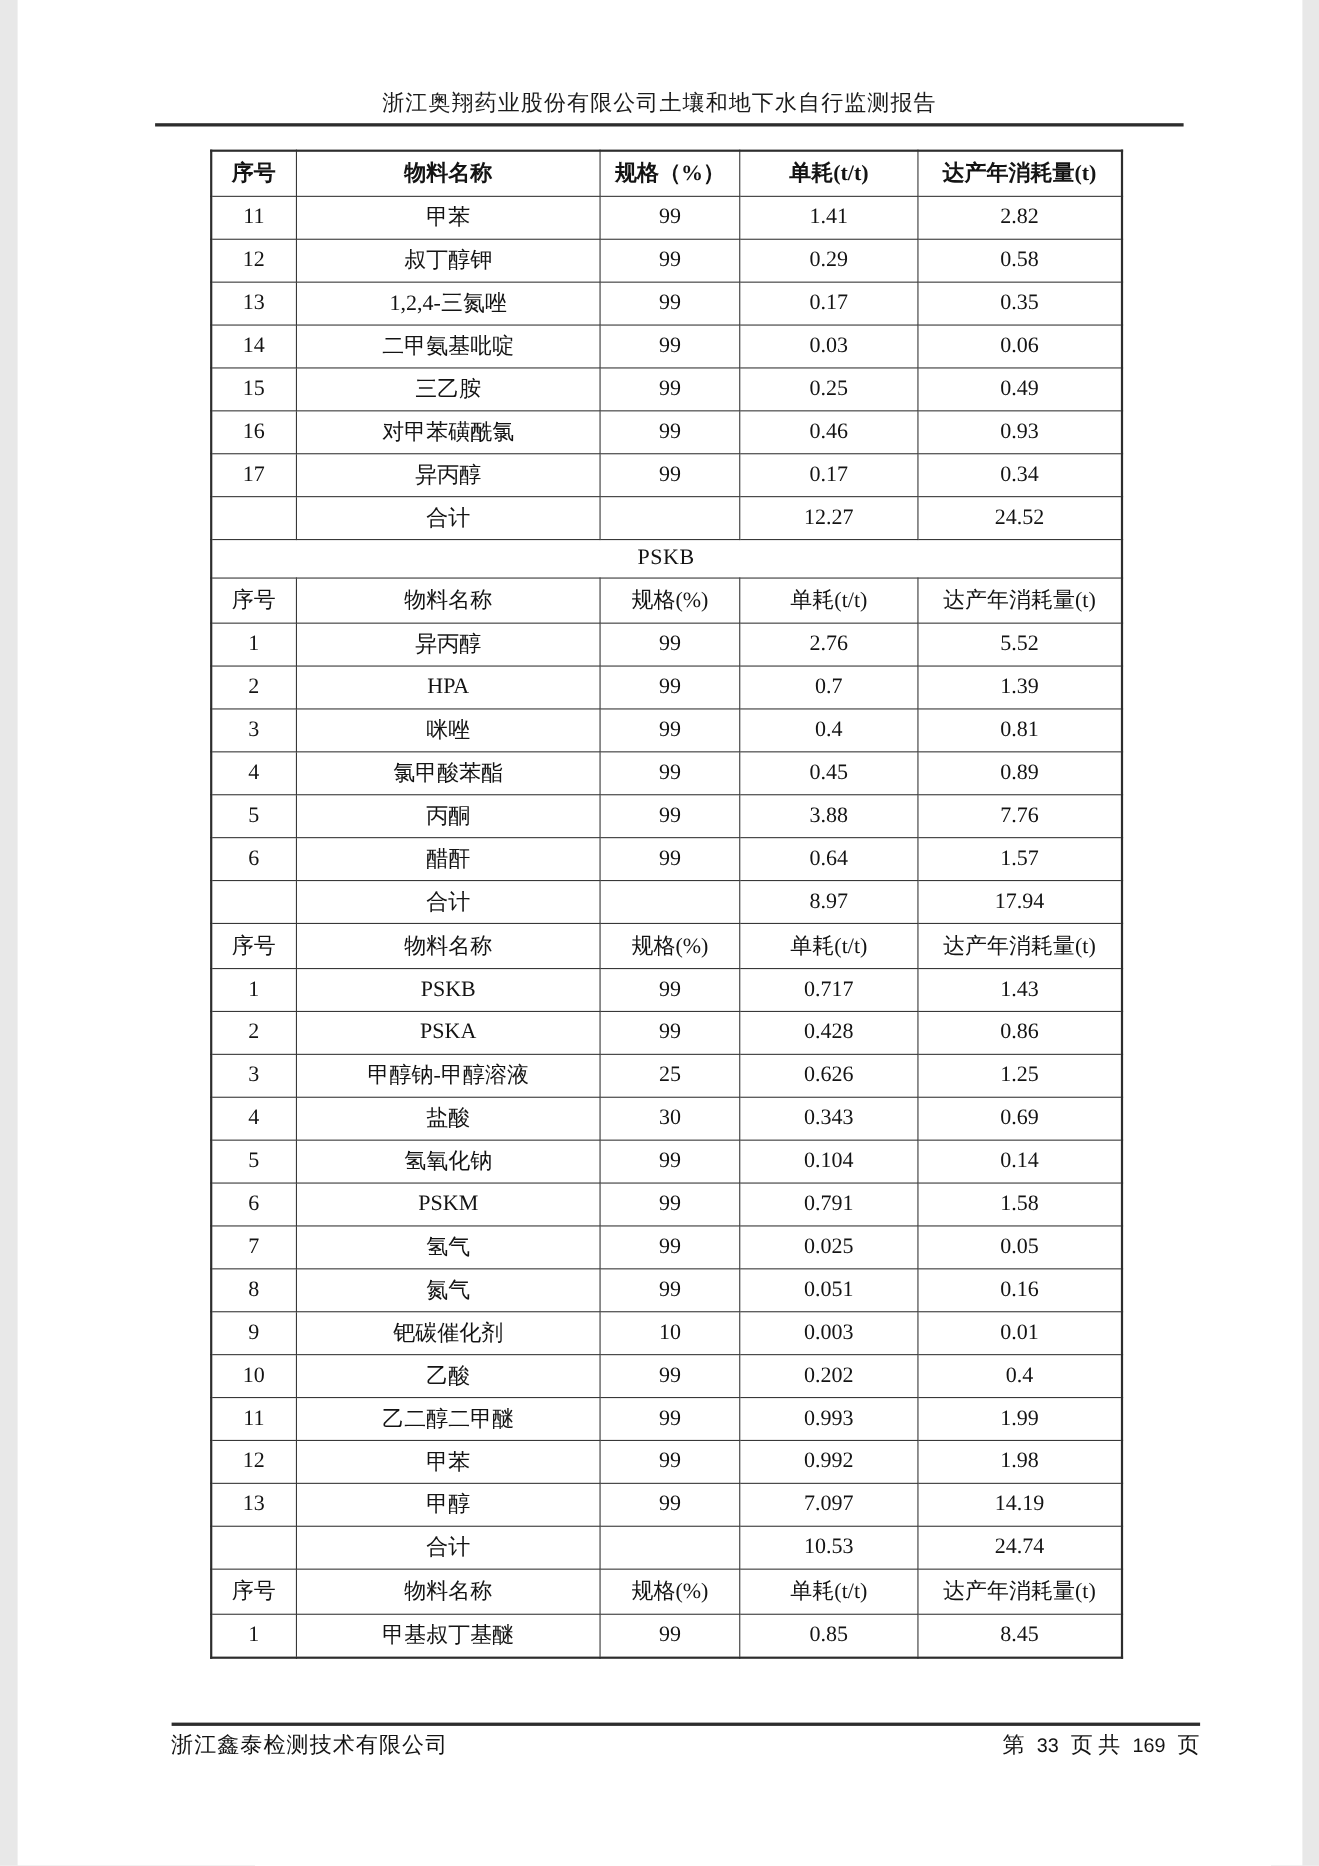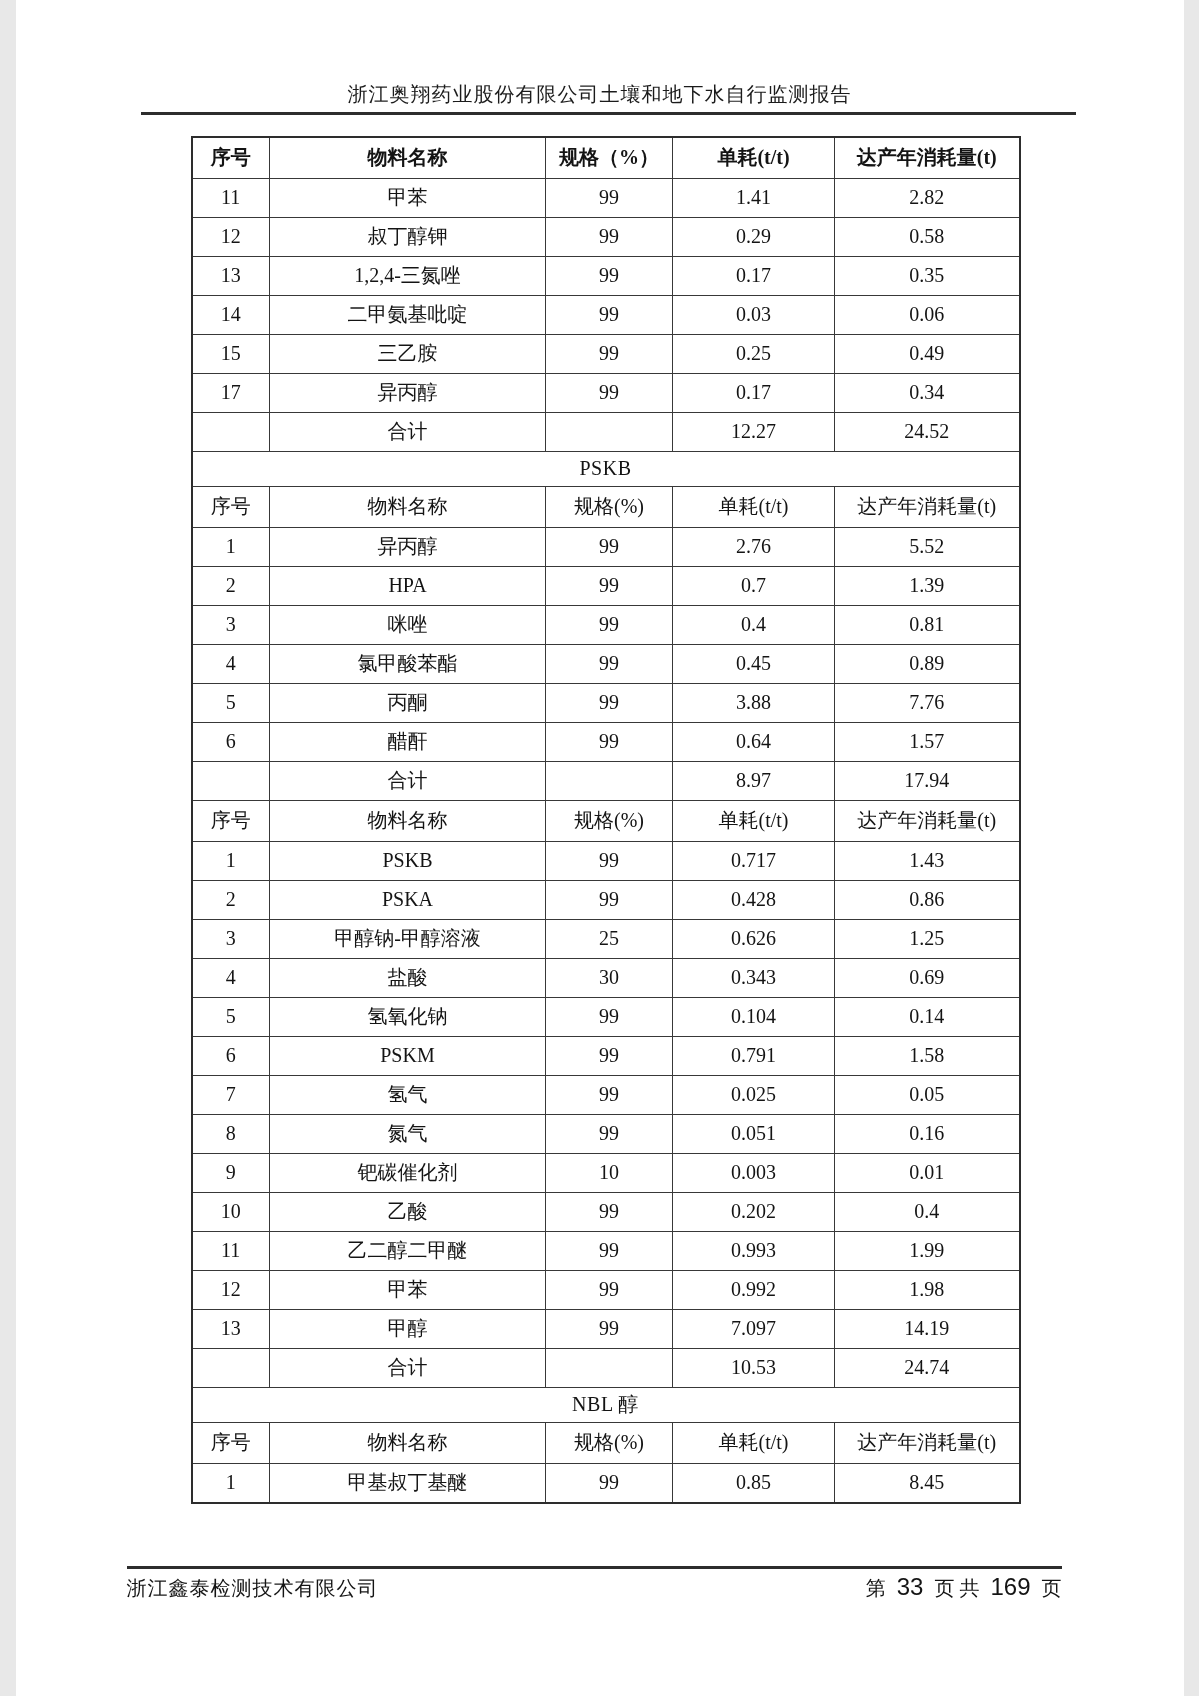--- a/index.html
+++ b/index.html
@@ -41,36 +41,36 @@
     padding:0 2px;
     overflow:hidden;
     white-space:nowrap;
   }
   tr.hdr td        { height:40px; }
   tr.hdr-bold td   { height:40px; font-weight:bold; }
   tr.data-row td   { height:38px; }
   tr.section-row td{ height:34px; letter-spacing:0.5px; }
   .doc-footer {
     position:absolute;
-    left:111px; top:1566px;
+    left:140px; top:1566px;
     width:935px;
   }
   .footer-rule { height:2.5px; background:#2d2d2d; }
   .footer-row {
     margin-top:4px;
     display:flex;
     justify-content:space-between;
     align-items:baseline;
   }
   .footer-left  { font-size:20px; letter-spacing:1px; }
   .footer-right { font-size:20px; }
   .footer-right span { margin-left:6px; }
   .footer-right .num {
     font-family:"Liberation Sans","DejaVu Sans",sans-serif;
-    font-size:24px;
+    font-size:18px;
     text-align:right;
   }
 </style>
 </head>
 <body>
 
 <div class="page">
 
   <div class="doc-header">
     <div class="doc-title">浙江奥翔药业股份有限公司土壤和地下水自行监测报告</div>
@@ -122,20 +122,27 @@
           <td>0.06</td>
         </tr>
         <tr class="data-row">
           <td>15</td>
           <td>三乙胺</td>
           <td>99</td>
           <td>0.25</td>
           <td>0.49</td>
         </tr>
         <tr class="data-row">
+          <td>16</td>
+          <td>对甲苯磺酰氯</td>
+          <td>99</td>
+          <td>0.46</td>
+          <td>0.93</td>
+        </tr>
+        <tr class="data-row">
           <td>17</td>
           <td>异丙醇</td>
           <td>99</td>
           <td>0.17</td>
           <td>0.34</td>
         </tr>
         <tr class="data-row">
           <td></td>
           <td>合计</td>
           <td></td>
@@ -298,23 +305,20 @@
           <td>99</td>
           <td>7.097</td>
           <td>14.19</td>
         </tr>
         <tr class="data-row">
           <td></td>
           <td>合计</td>
           <td></td>
           <td>10.53</td>
           <td>24.74</td>
-        </tr>
-        <tr class="section-row">
-          <td colspan="5">NBL 醇</td>
         </tr>
         <tr class="hdr">
           <td>序号</td>
           <td>物料名称</td>
           <td>规格(%)</td>
           <td>单耗(t/t)</td>
           <td>达产年消耗量(t)</td>
         </tr>
         <tr class="data-row">
           <td>1</td>

